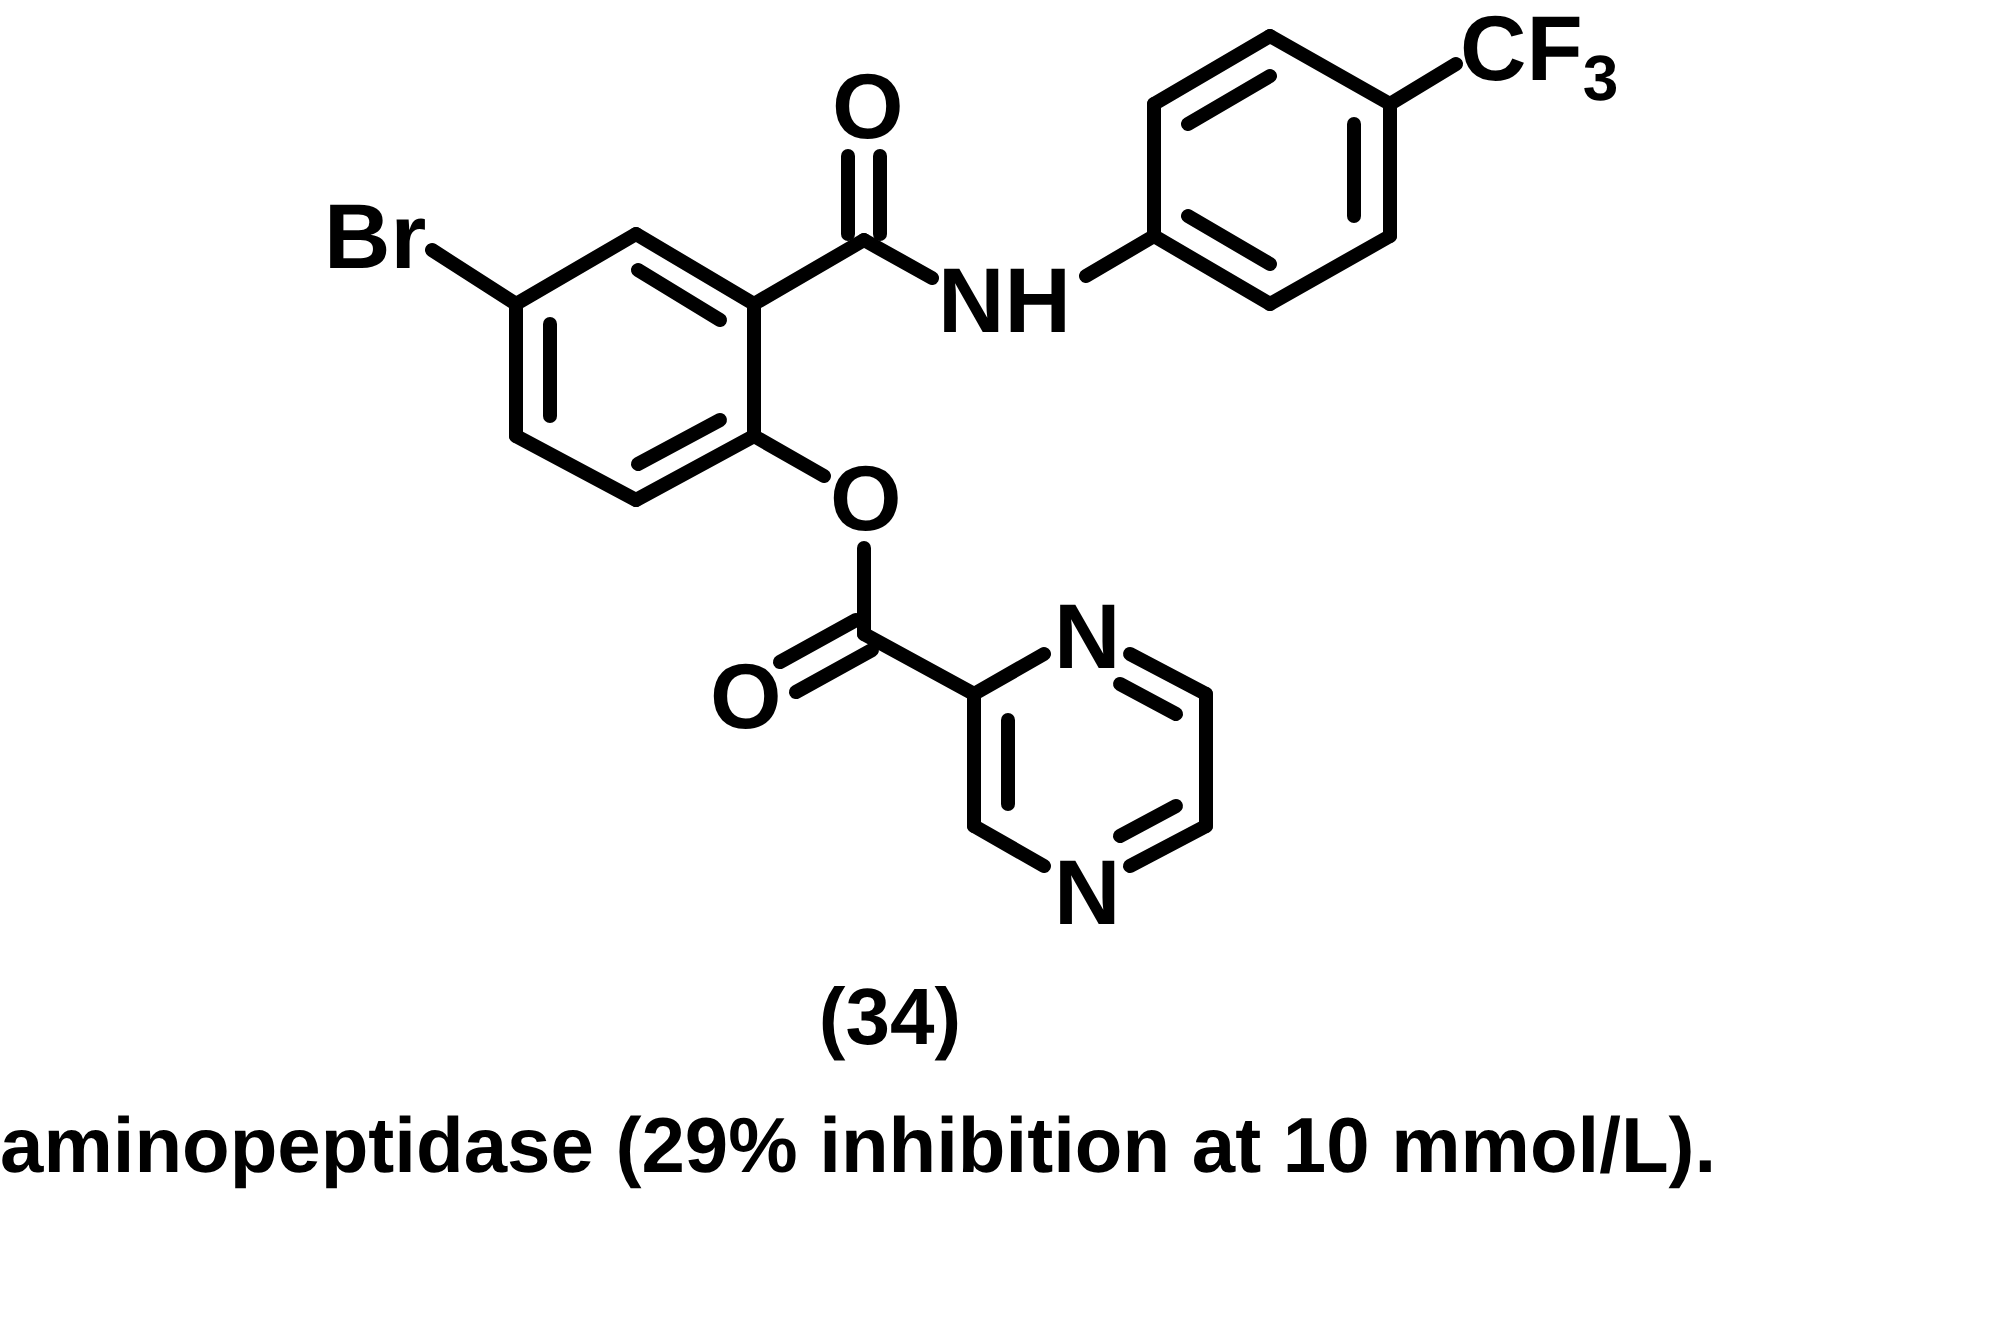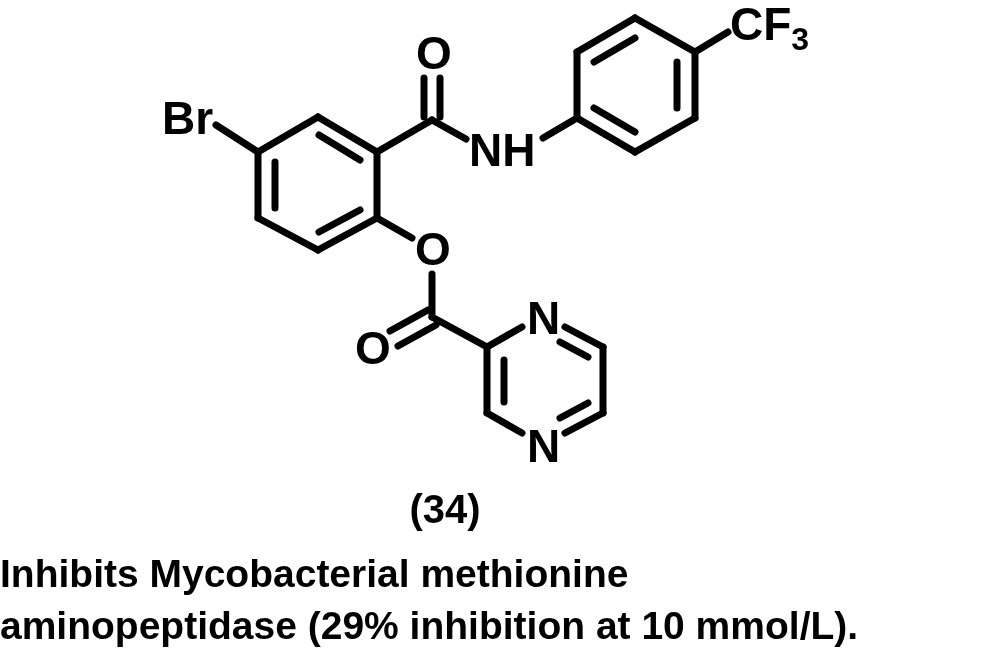--- a/index.html
+++ b/index.html
@@ -77,15 +77,14 @@
     <line class="bond" x1="560" y1="342" x2="588" y2="357"></line>
     <line class="bond" x1="560" y1="418" x2="588" y2="403"></line>
     <text class="atom" x="527" y="334">N</text>
     <text class="atom" x="527" y="462">N</text>
   </g>
 </svg>
 
 <div class="compound-id">(34)</div>
 
 <div class="caption">
-  <div>Inhibits Mycobacterial methionine</div>
   <div>aminopeptidase (29% inhibition at 10 mmol/L).</div>
 </div>
 
 </body></html>

